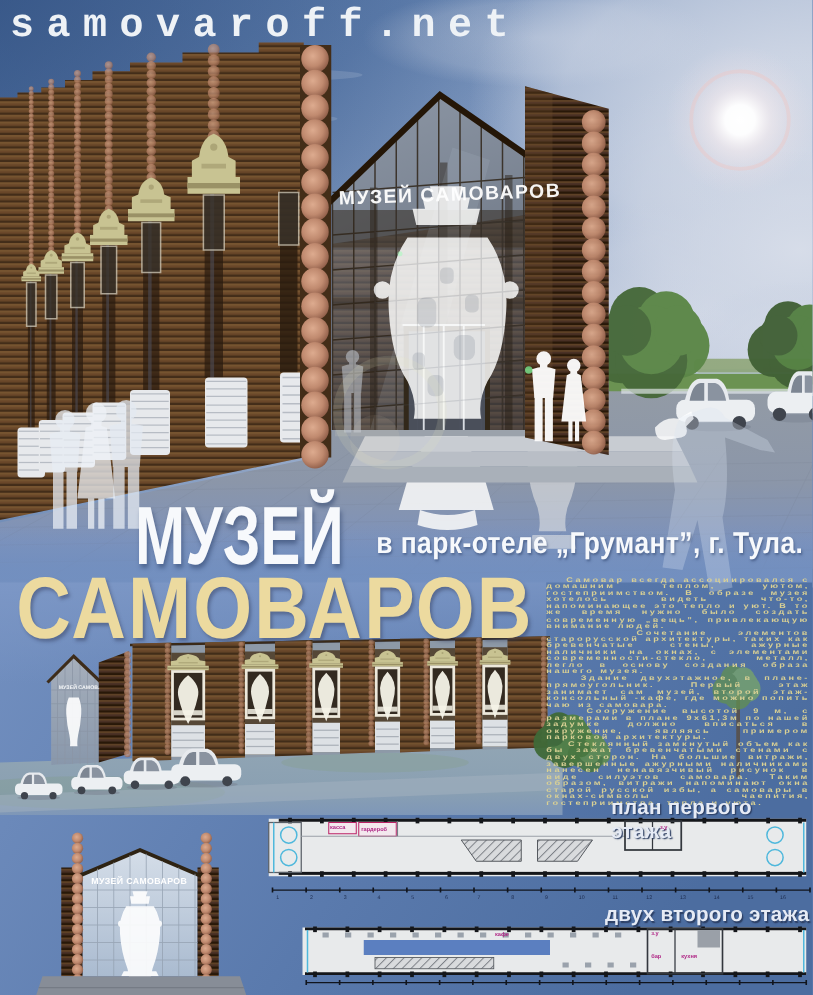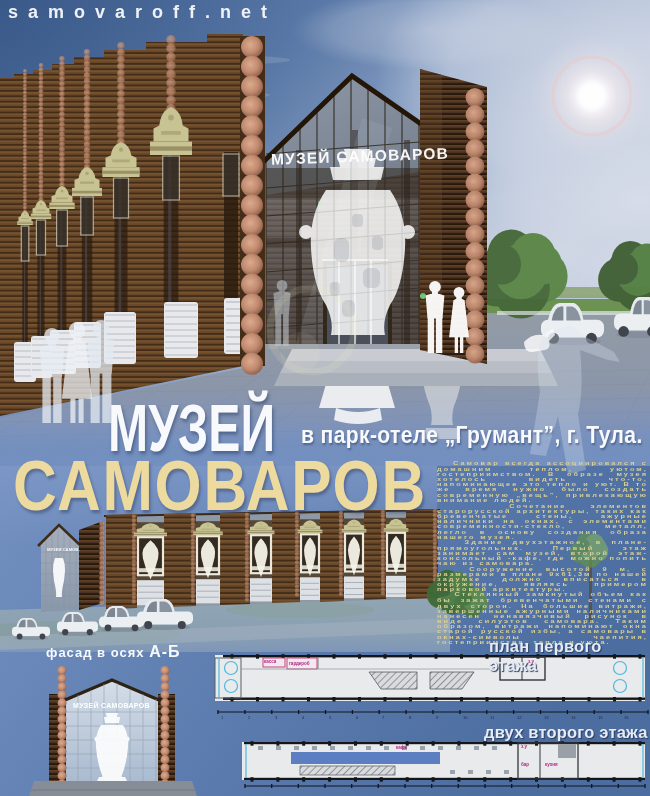--- a/index.html
+++ b/index.html
@@ -1329,35 +1329,34 @@
 <line x1="458.3" y1="784.0" x2="458.3" y2="788.0" stroke="#10141c" stroke-width="1.3"></line>
 <line x1="485.0" y1="784.0" x2="485.0" y2="788.0" stroke="#10141c" stroke-width="1.3"></line>
 <line x1="511.7" y1="784.0" x2="511.7" y2="788.0" stroke="#10141c" stroke-width="1.3"></line>
 <line x1="538.3" y1="784.0" x2="538.3" y2="788.0" stroke="#10141c" stroke-width="1.3"></line>
 <line x1="565.0" y1="784.0" x2="565.0" y2="788.0" stroke="#10141c" stroke-width="1.3"></line>
 <line x1="591.7" y1="784.0" x2="591.7" y2="788.0" stroke="#10141c" stroke-width="1.3"></line>
 <line x1="618.3" y1="784.0" x2="618.3" y2="788.0" stroke="#10141c" stroke-width="1.3"></line>
 <line x1="645.0" y1="784.0" x2="645.0" y2="788.0" stroke="#10141c" stroke-width="1.3"></line>
 </svg>
 
-<div class="abs" style="left:8px;top:2px;width:640px;font-family:Liberation Sans, sans-serif;font-weight:bold;font-size:18px;letter-spacing:10px;color:#eef2f6;">samovaroff.net</div>
+<div class="abs" style="left:8px;top:2px;width:640px;font-family:Liberation Mono, monospace;font-weight:bold;font-size:32px;letter-spacing:10px;color:#eef2f6;">samovaroff.net</div>
 
 <div class="abs" style="left:271px;top:147px;width:210px;font-weight:bold;font-size:15.5px;letter-spacing:1.2px;color:#ffffff;transform:rotate(-2deg);opacity:0.95;white-space:nowrap;">МУЗЕЙ САМОВАРОВ</div>
 
 <div class="abs groovy" id="t1" style="left:108px;top:390px;font-size:66px;letter-spacing:0;transform:scaleX(0.73);transform-origin:0 0;text-shadow:2px 3px 4px rgba(40,60,100,0.5);">МУЗЕЙ</div>
 
 <div class="abs groovy" id="t2" style="left:301px;top:421px;font-size:24px;letter-spacing:0.4px;white-space:nowrap;transform:scaleX(0.88);transform-origin:0 0;text-shadow:1px 2px 2px rgba(40,60,100,0.5);">в парк-отеле „Грумант”, г. Тула.</div>
 
 <div class="abs" id="t3" style="left:13px;top:446px;font-size:70px;font-weight:bold;letter-spacing:2px;color:#ecda9f;transform:scaleX(0.865);transform-origin:0 0;text-shadow:2px 3px 3px rgba(50,60,90,0.45);">САМОВАРОВ</div>
 
 <div class="abs" style="left:437px;top:461px;width:211px;transform:scaleY(0.74);transform-origin:0 0;">
 <div id="ru" style="font-size:7.3px;line-height:7.1px;font-weight:bold;color:#d9d094;text-align:justify;letter-spacing:2.1px;word-spacing:0.5px;">&nbsp;&nbsp;&nbsp;Самовар всегда ассоциировался с домашним теплом, уютом, гостеприимством. В образе музея хотелось видеть что-то, напоминающее это тепло и уют. В то же время нужно было создать современную „вещь”, привлекающую внимание людей.<br>&nbsp;&nbsp;&nbsp;Сочетание элементов старорусской архитектуры, таких как бревенчатые стены, ажурные наличники на окнах, с элементами современности-стекло, металл, легло в основу создания образа нашего музея.<br>&nbsp;&nbsp;&nbsp;Здание двухэтажное, в плане-прямоугольник. Первый этаж занимает сам музей, второй этаж-консольный -кафе, где можно попить чаю из самовара.<br>&nbsp;&nbsp;&nbsp;Сооружение высотой 9 м, с размерами в плане 9х61,3м по нашей задумке должно вписаться в окружение, являясь примером парковой архитектуры.<br>&nbsp;&nbsp;&nbsp;Стеклянный замкнутый объем как бы зажат бревенчатыми стенами с двух сторон. На большие витражи, завершенные ажурными наличниками нанесен ненавязчивый рисунок в виде силуэтов самовара. Таким образом, витражи напоминают окна старой русской избы, а самовары в окнах-символы чаепития, гостеприимства, тепла и уюта.</div>
 </div>
 
-<div class="abs groovy" style="left:46px;top:643px;font-size:13px;letter-spacing:1px;">фасад в осях <span style="font-size:16px;">А-Б</span></div>
 
 <div class="abs" style="left:73px;top:702px;width:90px;font-weight:bold;font-size:7px;color:#ffffff;letter-spacing:0.3px;">МУЗЕЙ САМОВАРОВ</div>
 
 <div class="abs groovy" style="left:473px;top:637px;font-size:16.5px;letter-spacing:0.2px;color:#e6ebf5;text-shadow:1px 1px 1px #2a3c60;margin-left:16px;">план первого этажа</div>
 
 <div class="abs groovy" style="left:484px;top:723px;font-size:16.5px;letter-spacing:0.2px;color:#e6ebf5;text-shadow:1px 1px 1px #2a3c60;">двух второго этажа</div>
 
 <div class="abs" style="left:264px;top:659px;font-size:4.5px;color:#b02886;font-weight:bold;">касса</div>
 <div class="abs" style="left:289px;top:661px;font-size:4.5px;color:#b02886;font-weight:bold;">гардероб</div>
 <div class="abs" style="left:528px;top:659px;font-size:4.5px;color:#b02886;font-weight:bold;">з.у</div>

